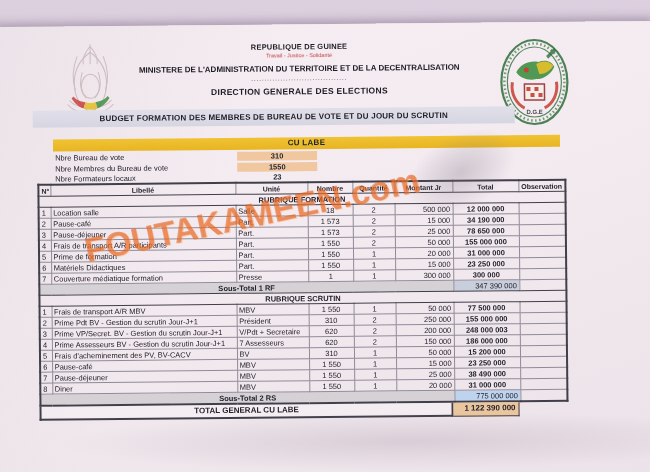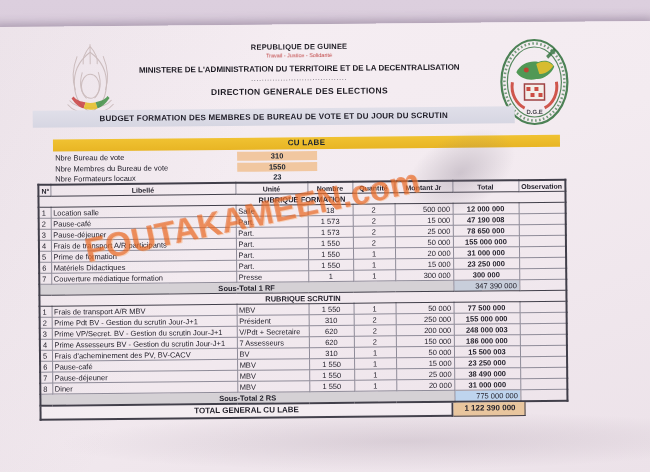--- a/index.html
+++ b/index.html
@@ -74,21 +74,21 @@
   td.subtotal-label{background:#d5d1d5;text-align:center;font-weight:bold;}
   td.subtotal-value{background:#c8cedb;text-align:right;padding-right:3px;font-weight:normal;}
   tr.subtotal2 td.subtotal-value{background:#bed4ee;text-align:right;}
   .grandrow{display:flex;width:527px;}
   .grand-label{
     width:410px;border:2px solid #413f4a;border-top:none;text-align:center;
     font-size:8px;font-weight:bold;height:12px;line-height:12px;color:#24222c;background:rgba(255,255,255,.25);
   }
   .grand-value{
     width:62px;border:1.5px solid #413f4a;border-top:none;border-left:none;background:#e9c69e;
-    font-size:8px;font-weight:bold;text-align:right;height:12.5px;line-height:12.5px;padding-right:9px;color:#24222c;
+    font-size:8px;font-weight:bold;text-align:right;height:12.5px;line-height:12.5px;padding-right:3px;color:#24222c;
   }
 
   
   .watermark{
     position:absolute;left:52px;top:196px;width:400px;text-align:center;
     transform:rotate(-12deg);font-size:34px;font-weight:bold;letter-spacing:0;
     color:rgba(226,80,8,.52);text-shadow:1px 1px 0 rgba(250,170,110,.45);
     pointer-events:none;z-index:6;white-space:nowrap;
   }
 </style>
@@ -201,21 +201,21 @@
             <td class="c-total">12 000 000</td>
             <td class="c-obs"></td>
           </tr>
           <tr>
             <td class="c-num">2</td>
             <td class="c-label">Pause-café</td>
             <td class="c-unit">Part.</td>
             <td class="c-center">1 573</td>
             <td class="c-center">2</td>
             <td class="c-right">15 000</td>
-            <td class="c-total">47 190 008</td>
+            <td class="c-total">34 190 000</td>
             <td class="c-obs"></td>
           </tr>
           <tr>
             <td class="c-num">3</td>
             <td class="c-label">Pause-déjeuner</td>
             <td class="c-unit">Part.</td>
             <td class="c-center">1 573</td>
             <td class="c-center">2</td>
             <td class="c-right">25 000</td>
             <td class="c-total">78 650 000</td>
@@ -309,21 +309,21 @@
             <td class="c-total">186 000 000</td>
             <td class="c-obs"></td>
           </tr>
           <tr>
             <td class="c-num">5</td>
             <td class="c-label">Frais d'acheminement des PV, BV-CACV</td>
             <td class="c-unit">BV</td>
             <td class="c-center">310</td>
             <td class="c-center">1</td>
             <td class="c-right">50 000</td>
-            <td class="c-total">15 500 003</td>
+            <td class="c-total">15 200 000</td>
             <td class="c-obs"></td>
           </tr>
           <tr>
             <td class="c-num">6</td>
             <td class="c-label">Pause-café</td>
             <td class="c-unit">MBV</td>
             <td class="c-center">1 550</td>
             <td class="c-center">1</td>
             <td class="c-right">15 000</td>
             <td class="c-total">23 250 000</td>

